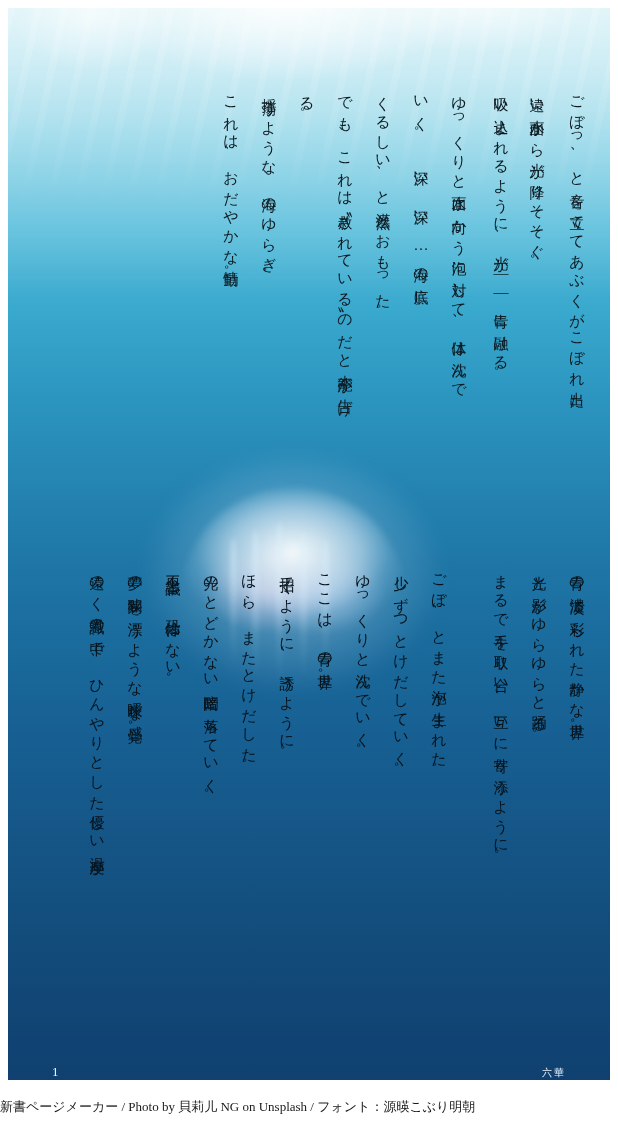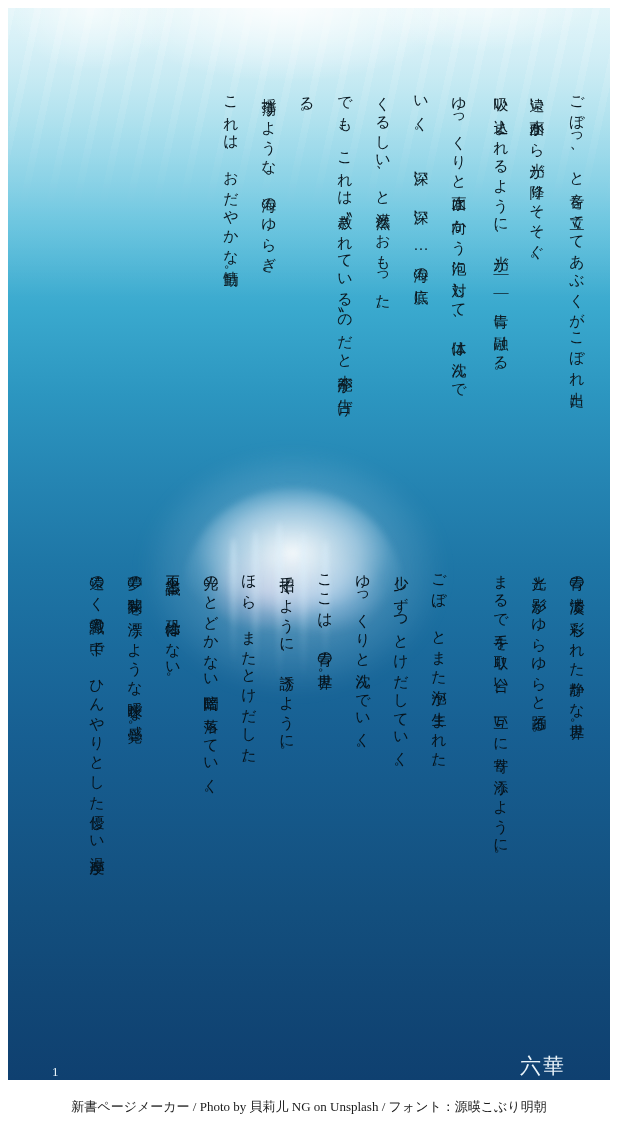--- a/index.html
+++ b/index.html
@@ -138,31 +138,31 @@
     left: 44px;
     bottom: 0;
     font-size: 13px;
     color: #eaf4fa;
     font-family: "Liberation Serif", "DejaVu Serif", serif;
   }
   #author {
     position: absolute;
     right: 44px;
     bottom: 0;
-    font-size: 21px;
+    font-size: 10px;
     color: #eaf4fa;
     letter-spacing: 2px;
     font-family: Liberation Sans, sans-serif;
   }
   #credit {
     position: absolute;
     left: 0;
     right: 0;
     top: 1098px;
-    text-align: center;
+    text-align: left;
     font-size: 13px;
     color: #1a1a1a;
     font-family: "Liberation Serif", "DejaVu Serif", serif;
   }
 </style>
 </head>
 <body>
 
 <div id="page">
 

